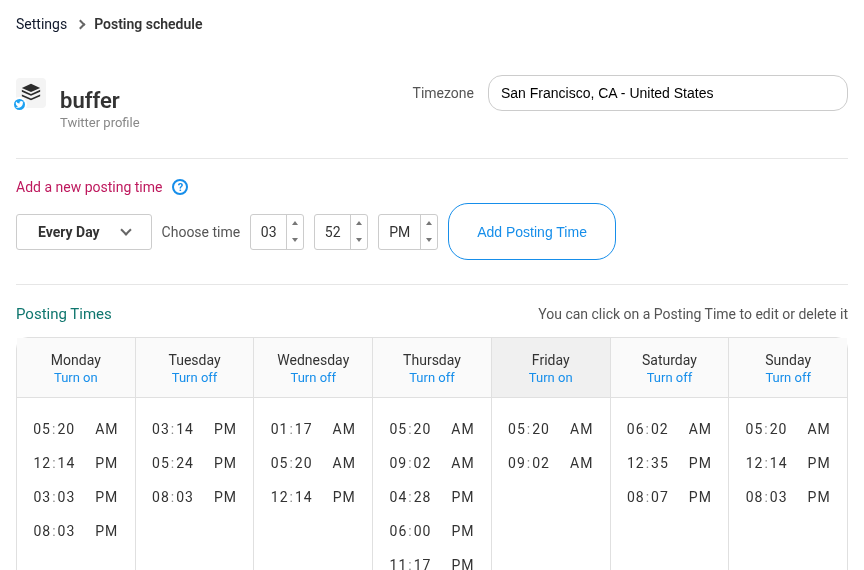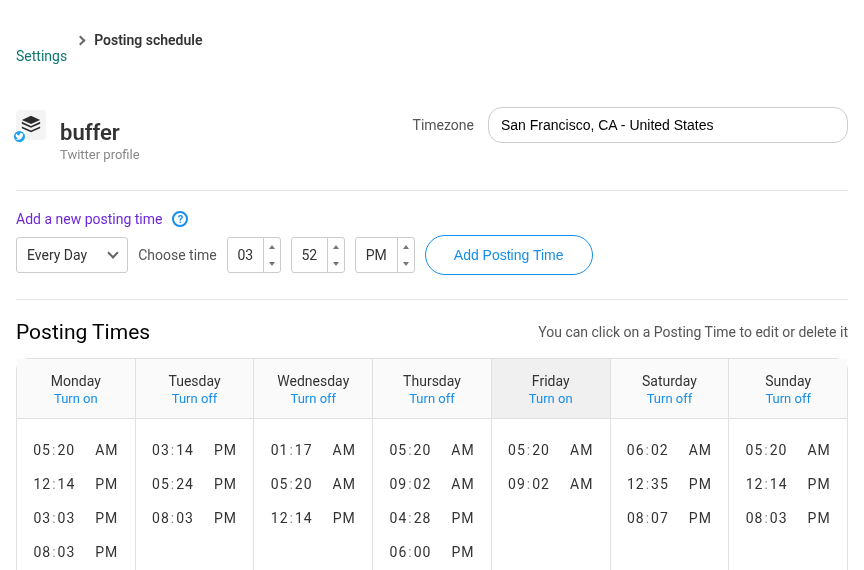--- a/index.html
+++ b/index.html
@@ -1,50 +1,50 @@
 <!DOCTYPE html>
 <html><head>
 <meta charset="utf-8">
 <style>
 * { box-sizing: border-box; margin: 0; padding: 0; }
 body { font-family: -apple-system, BlinkMacSystemFont, "Segoe UI", Roboto, Arial, sans-serif; font-size: 14px; color: #333; padding: 16px; background: #fff; }
 .breadcrumb { display: flex; align-items: center; gap: 10px; margin-bottom: 24px; }
-.breadcrumb .link { color: #0f766e; cursor: pointer; margin-top: 32px; }
+.breadcrumb .link { color: #0f172a; cursor: pointer; }
 .breadcrumb .current { font-weight: 600; color: #333; }
 .chevron { width: 7px; height: 7px; border-top: 2px solid #666; border-right: 2px solid #666; transform: rotate(45deg); }
 .profile-row { display: flex; align-items: center; justify-content: space-between; padding-bottom: 28px; border-bottom: 1px solid #e6e6e6; margin-bottom: 20px; }
 .profile-left { display: flex; align-items: center; gap: 14px; }
 .avatar-wrap { position: relative; width: 30px; height: 30px; }
 .avatar { width: 30px; height: 30px; border-radius: 4px; background: #f4f4f4; display: flex; align-items: center; justify-content: center; }
 .badge { position: absolute; bottom: -4px; left: -4px; width: 15px; height: 15px; border-radius: 50%; background: #1da1f2; display: flex; align-items: center; justify-content: center; border: 2px solid #fff; }
 .badge svg { width: 9px; height: 9px; fill: #fff; }
 .profile-name { font-size: 22px; font-weight: 600; margin-top: 32px; }
 .profile-sub { font-size: 13px; color: #888; margin-top: 2px; }
 .tz-row { display: flex; align-items: center; gap: 14px; }
 .tz-label { color: #555; }
 .tz-input { border: 1px solid #ccc; border-radius: 14px; padding: 9px 12px; font-size: 14px; width: 360px; }
 .add-row { display: flex; align-items: center; gap: 10px; margin-bottom: 8px; }
-.add-label { color: #6d28d9; }
+.add-label { color: #be185d; }
 .help-icon { width: 16px; height: 16px; border: 2px solid #168eea; border-radius: 50%; color: #168eea; font-size: 11px; font-weight: 700; display: flex; align-items: center; justify-content: center; }
 .controls-row { display: flex; align-items: center; gap: 10px; margin-bottom: 20px; padding-bottom: 24px; border-bottom: 1px solid #e6e6e6; }
 .select, .num-input, .ampm { border: 1px solid #ccc; border-radius: 3px; background: #fff; height: 36px; display: flex; align-items: center; }
-.select { padding: 0 10px; gap: 22px; cursor: pointer; }
+.select { padding: 0 21px; gap: 22px; cursor: pointer; font-weight: bold; }
 .select .chev-down { width: 8px; height: 8px; border-right: 2px solid #666; border-bottom: 2px solid #666; transform: rotate(45deg); margin-top: -4px; }
 .choose-label { color: #555; }
 .num-input { width: 54px; }
 .num-input .val { flex: 1; text-align: center; }
 .num-input .spinners, .ampm .spinners { display: flex; flex-direction: column; border-left: 1px solid #ccc; height: 100%; }
 .spin { width: 16px; flex: 1; display: flex; align-items: center; justify-content: center; cursor: pointer; }
 .tri-up { width: 0; height: 0; border-left: 3px solid transparent; border-right: 3px solid transparent; border-bottom: 4px solid #777; }
 .tri-down { width: 0; height: 0; border-left: 3px solid transparent; border-right: 3px solid transparent; border-top: 4px solid #777; }
 .ampm { width: 60px; }
 .ampm .val { flex: 1; text-align: center; }
-.add-btn { border: 1px solid #168eea; color: #168eea; background: #fff; border-radius: 20px; padding: 0 28px; height: 40px; font-size: 14px; cursor: pointer; }
+.add-btn { border: 1px solid #168eea; color: #168eea; background: #fff; border-radius: 20px; padding: 0 28px; height: 57px; font-size: 14px; cursor: pointer; }
 .ptimes-header { display: flex; justify-content: space-between; align-items: center; margin-bottom: 14px; }
-.ptimes-label { color: #000000; font-size: 21px; text-align: right; }
+.ptimes-label { color: #0f766e; font-size: 15px; text-align: right; }
 .ptimes-hint { color: #555; font-size: 14px; }
 .schedule { display: flex; border: 1px solid #e0e0e0; border-radius: 12px; }
 .day-col { flex: 1; border-right: 1px solid #e0e0e0; }
 .day-col:last-child { border-right: none; }
 .day-head { background: #fafafa; text-align: center; padding: 14px 4px 12px; border-bottom: 1px solid #e0e0e0; }
 .day-head.highlighted { background: #f0f0f0; }
 .day-name { font-size: 14px; color: #333; }
 .day-toggle { font-size: 13px; color: #168eea; cursor: pointer; margin-top: 2px; }
 .times { padding: 14px 6px 18px; min-height: 200px; }
 .time-entry { text-align: center; padding: 9px 0; color: #333; font-size: 14px; letter-spacing: 1px; cursor: pointer; }

